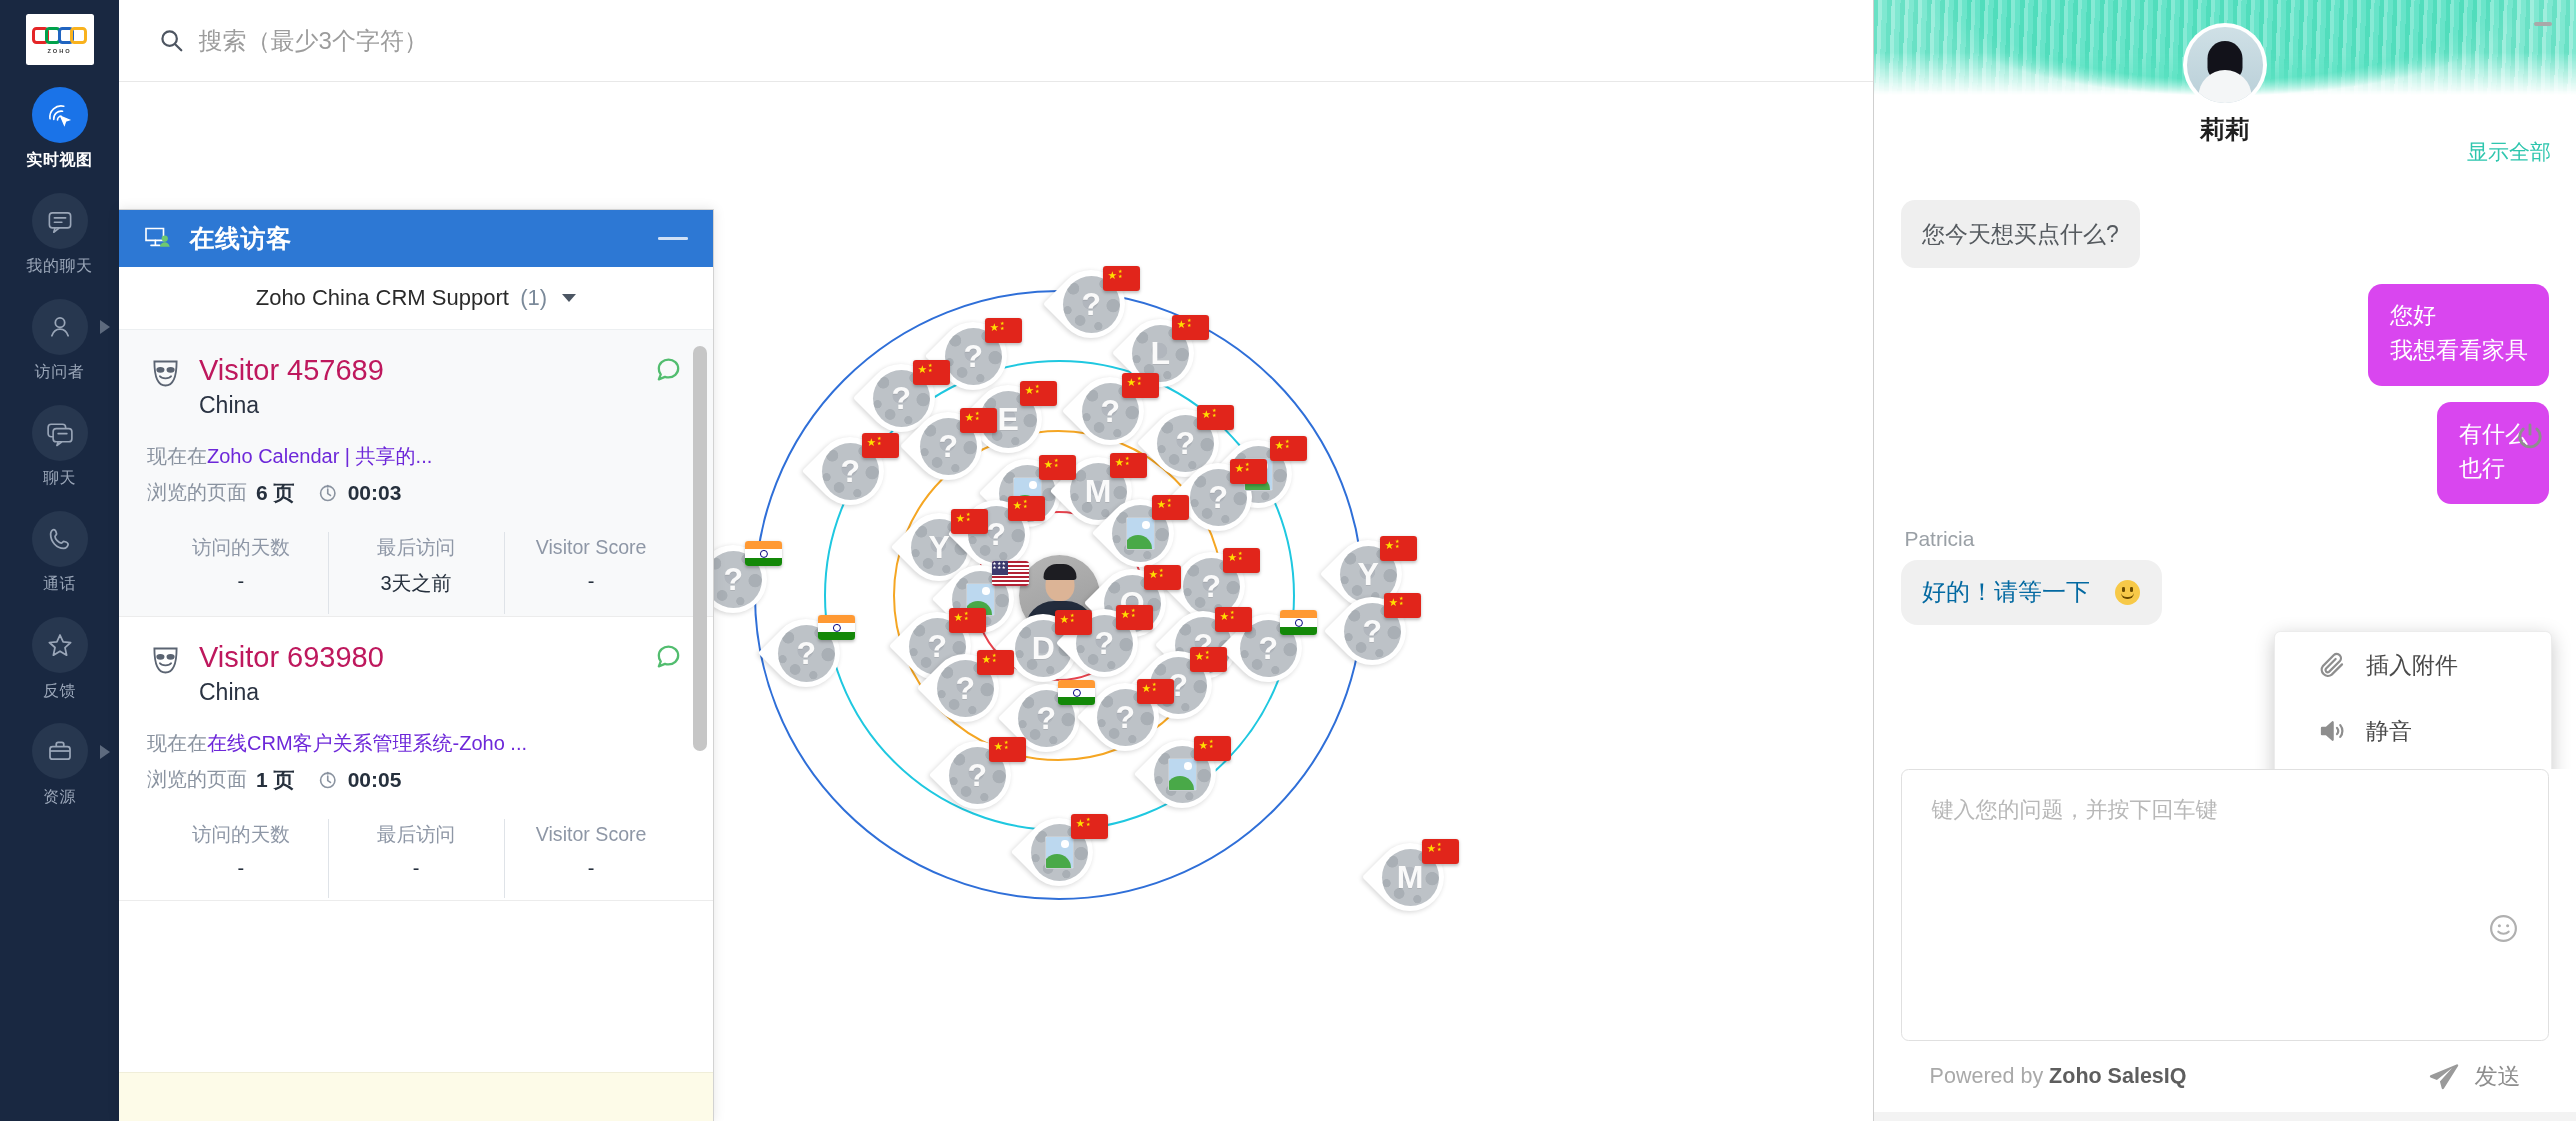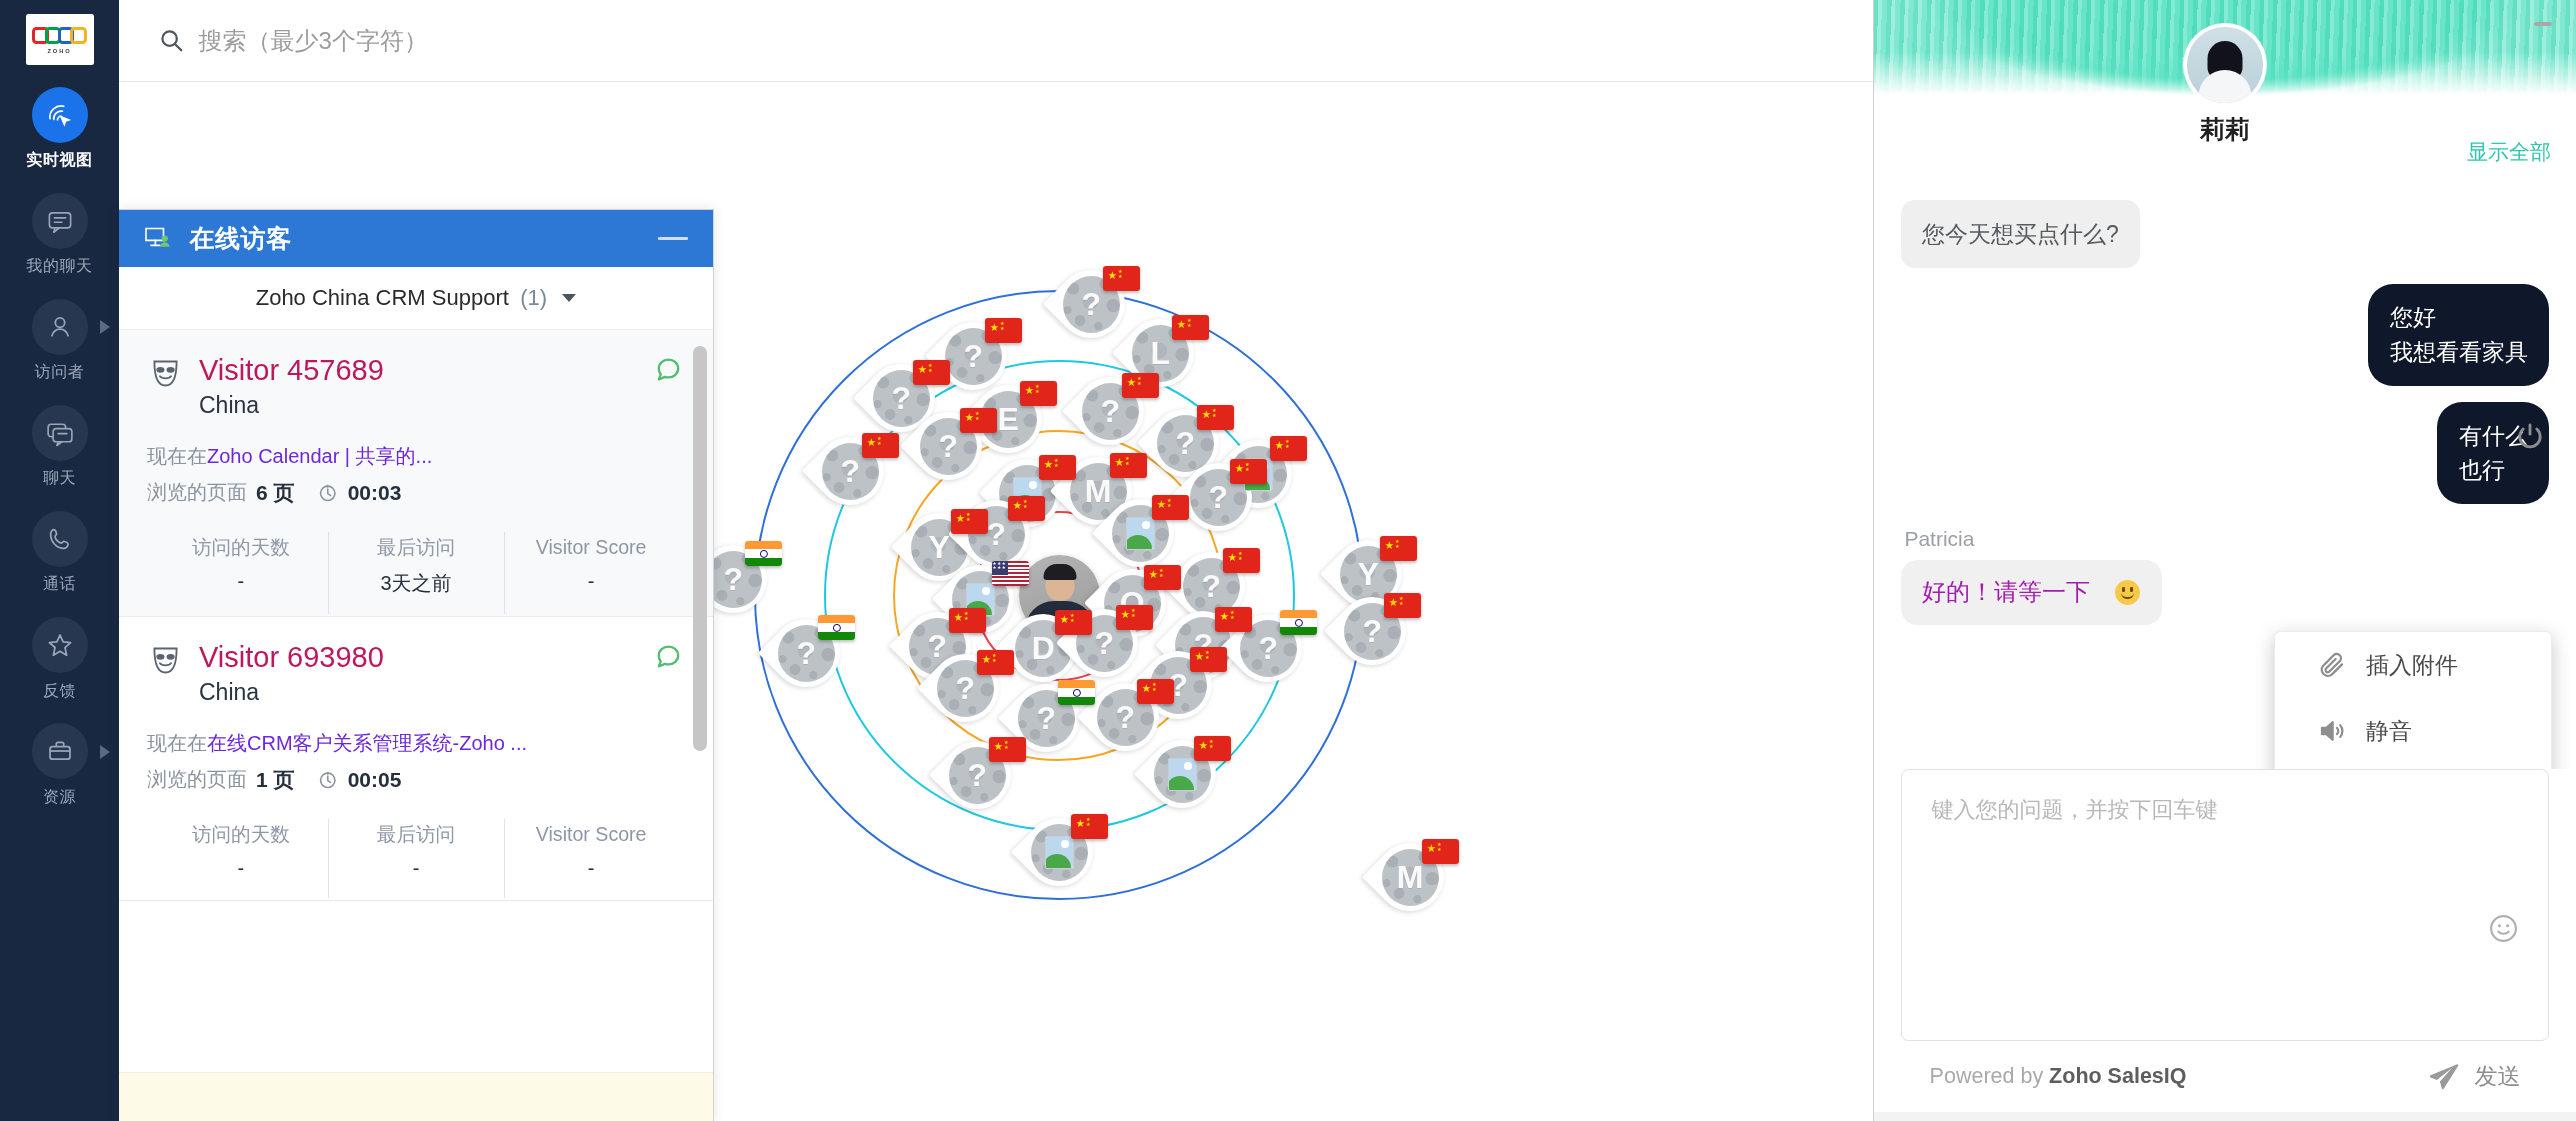--- a/index.html
+++ b/index.html
@@ -155,25 +155,25 @@
       width:53px; height:35px; background:#f4f6f7; border-radius:26.6px 26.6px 0 0; }
   .hero-name { position:absolute; left:0; right:0; top:113px; text-align:center;
       font-size:25px; color:#1f1f1f; font-weight:700; z-index:3; }
   .hero-showall { position:absolute; right:25px; top:138px; font-size:21px; color:#2ec6ae; cursor:pointer; z-index:4; }
   .hero-min { position:absolute; right:24px; top:21.5px; width:17.7px; height:4.4px;
       background:#a9a9a9; border-radius:1.9px; z-index:4; cursor:pointer; }
 
   .chat-body { flex:1 1 auto; position:relative; padding:0 26.6px; overflow:hidden; }
   .bub { max-width:392px; border-radius:14px; padding:16.4px 21.5px; font-size:23px; line-height:1.5; }
   .bub-in { background:#efefef; color:#555a5f; margin-top:6.3px; display:inline-block; }
-  .bub-out { background:#0f172a; color:#fff; margin-left:auto; border-radius:25px; }
+  .bub-out { background:#d946ef; color:#fff; margin-left:auto; border-radius:14px;font-family:Liberation Mono, monospace; }
   .row-out { display:flex; justify-content:flex-end; margin-top:16.4px; }
   .row-in { display:flex; }
   .agent-name { font-size:21px; color:#9aa0a6; margin:23px 0 8.9px 3.8px; }
-  .bub-agent { background:#f0f0f0; color:#a21caf; border-radius:16.4px; padding:16.4px 21.5px;
+  .bub-agent { background:#f0f0f0; color:#0369a1; border-radius:16.4px; padding:16.4px 21.5px;
       font-size:24px; display:inline-flex; align-items:center; gap:25px; }
   .emo { width:25px; height:25px; border-radius:50%; background:#f7c948; position:relative; flex:0 0 25px; }
   .emo::before,.emo::after{ content:""; position:absolute; top:7.6px; width:3.2px; height:4.4px; background:#6b4b00; border-radius:1.3px; }
   .emo::before{ left:7px; } .emo::after{ right:7px; }
   .emo i { position:absolute; left:6.3px; bottom:5.7px; width:12.7px; height:5.7px;
       border-bottom:2.5px solid #6b4b00; border-radius:0 0 7.6px 7.6px; }
 
   .ctxmenu { position:absolute; right:24px; top:437px; width:278px; background:#fff;
       border-radius:6.3px; box-shadow:0 5px 19px rgba(0,0,0,.22); z-index:40; overflow:hidden;
       border:0.6px solid #ececec; }

